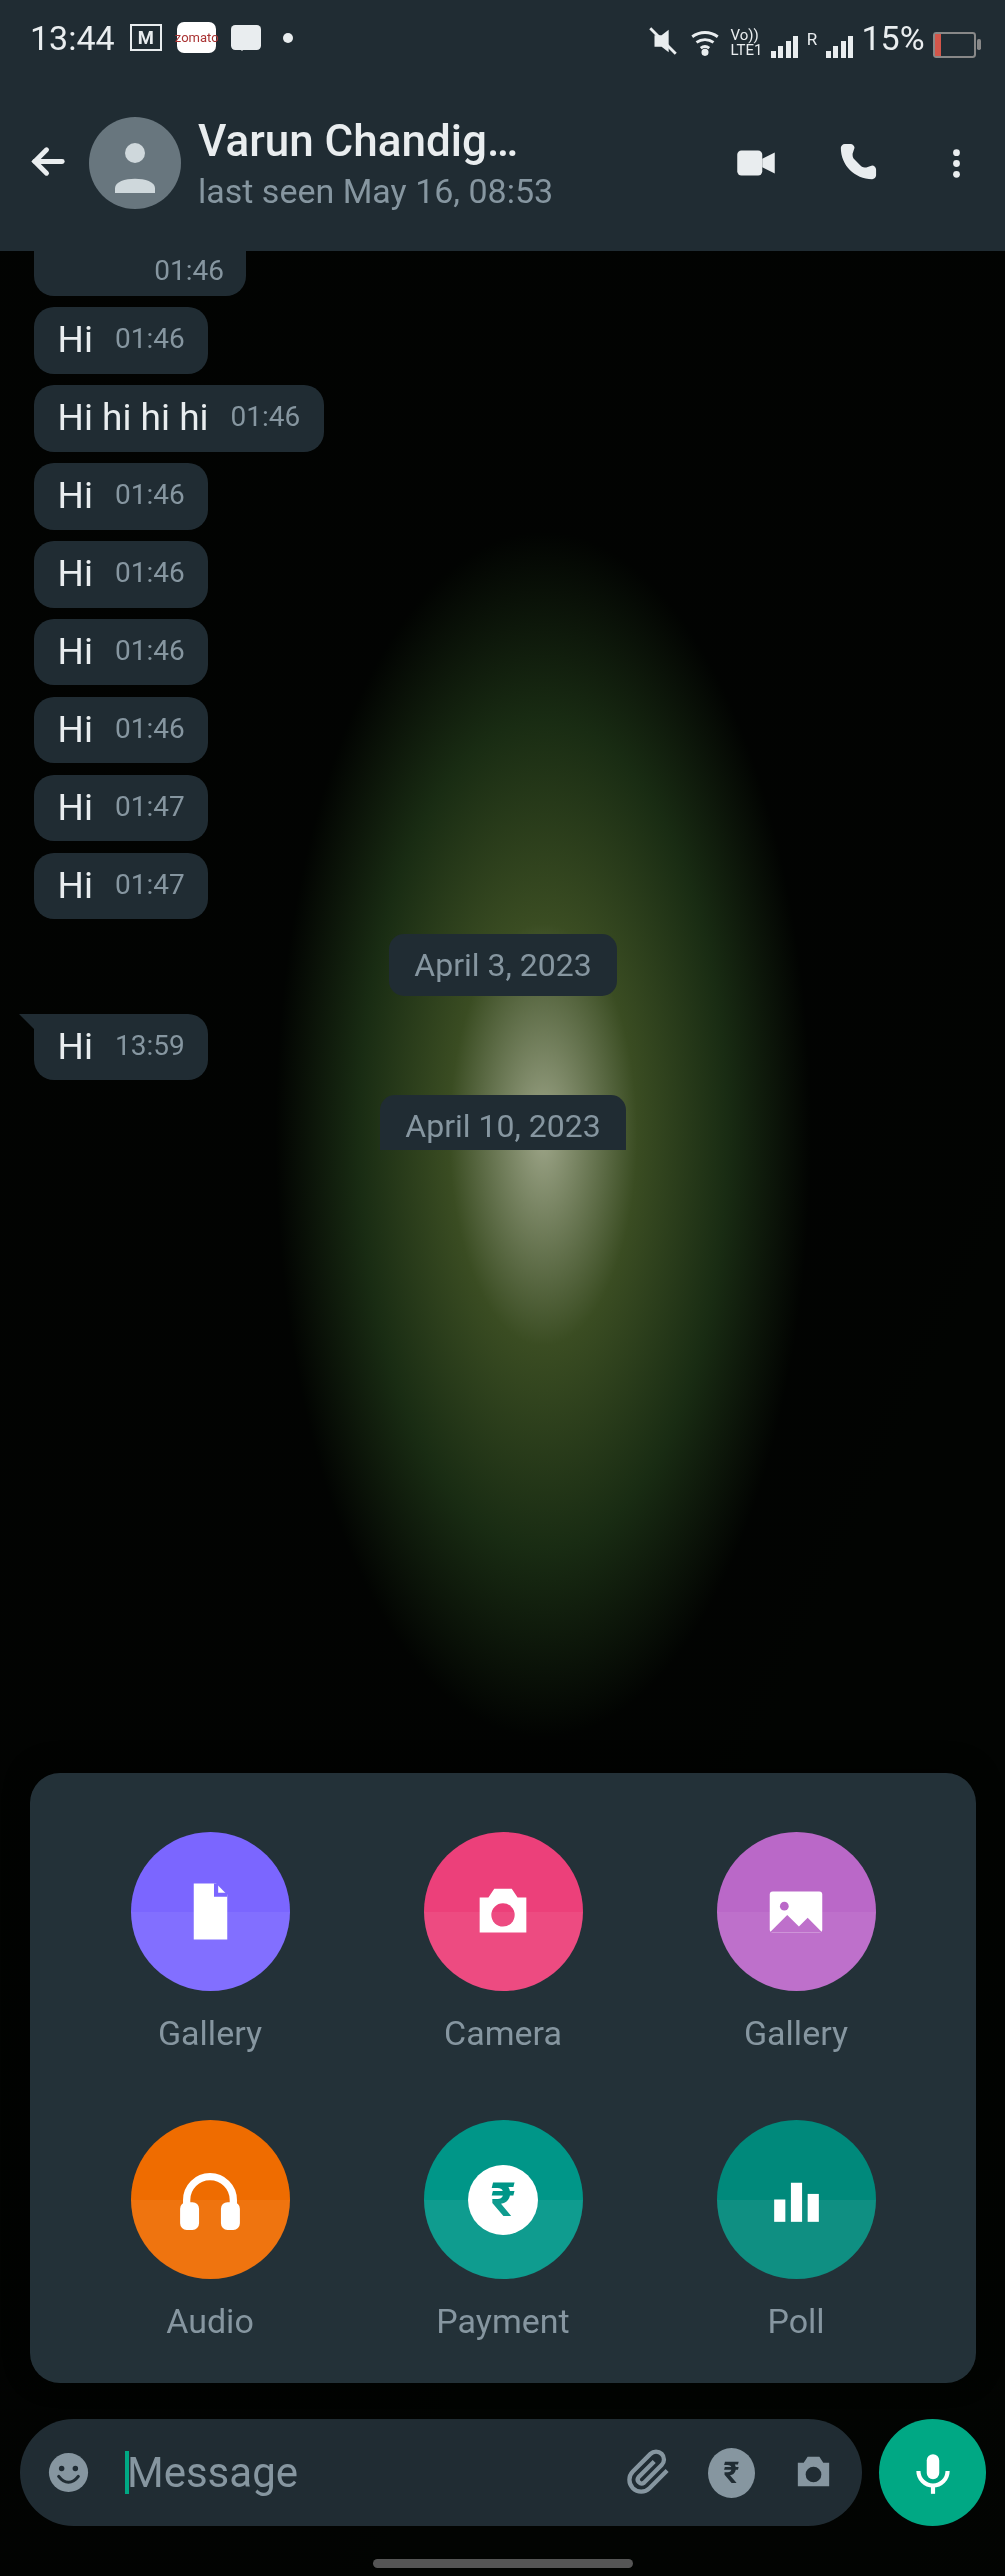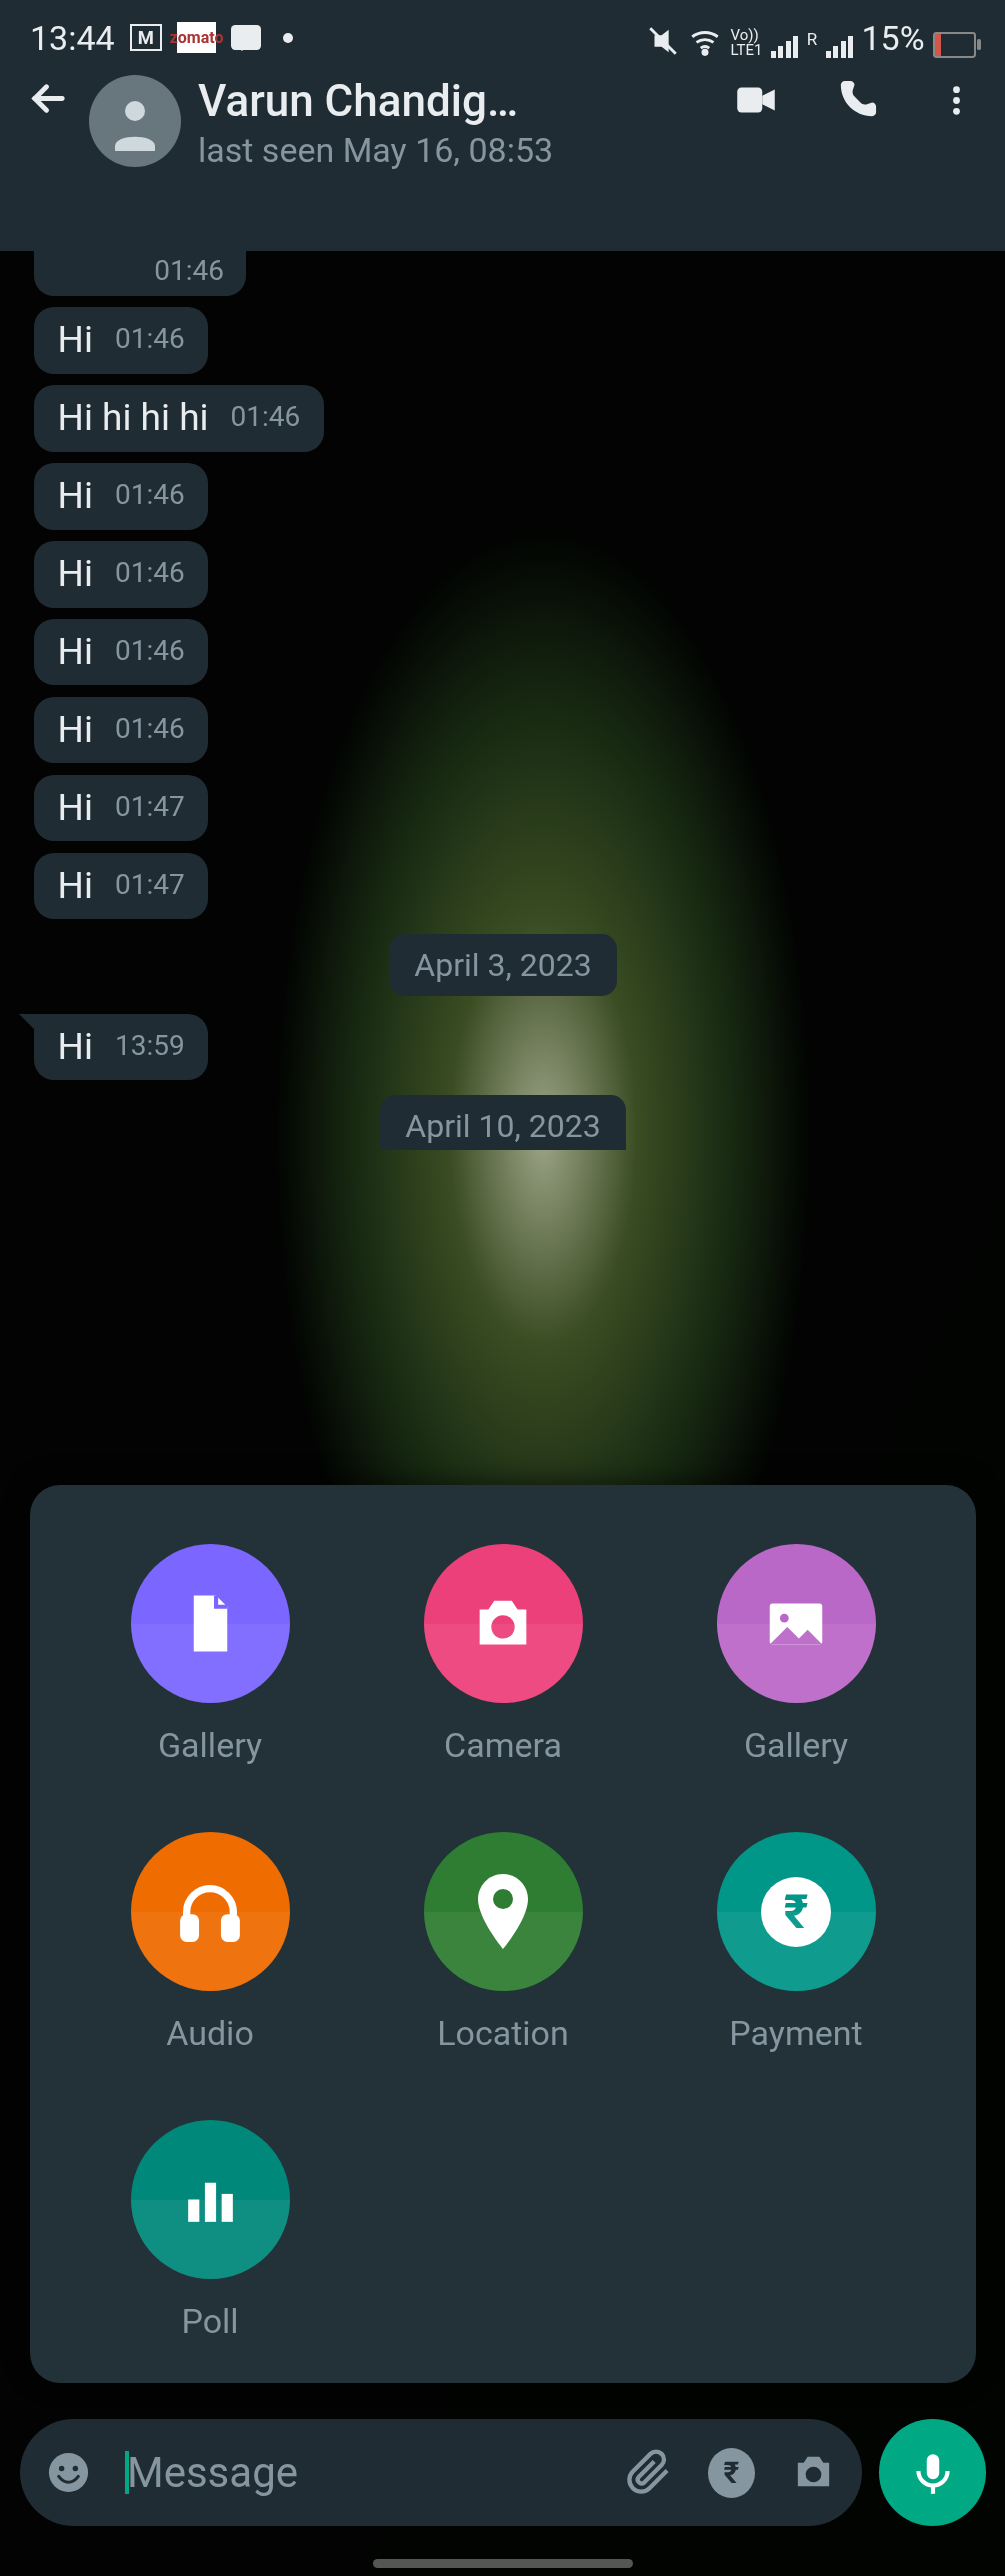--- a/index.html
+++ b/index.html
@@ -27,37 +27,37 @@
     align-items: center;
     justify-content: space-between;
     padding: 0 30px;
     font-size: 34px;
     color: #e9edef;
   }
   .sb-left { display:flex; align-items:center; gap: 15px; }
   .sb-right { display:flex; align-items:flex-end; gap: 8.4px; }
   .sb-icon { display:inline-flex; align-items:center; }
   .sb-m { border:2.5px solid #e9edef; width:28.5px; height:23.5px; display:flex;align-items:center;justify-content:center;font-size:18.4px;font-weight:700;}
-  .sb-sq { background:#fff; color:#a33; font-size:16px; font-weight:700; padding:3.4px 2.5px; border-radius:0; line-height:1; height:23.5px; width:34px; display:flex;align-items:center;justify-content:center;}
+  .sb-sq { background:#fff; color:#a33; font-size:13px; font-weight:400; padding:3.4px 2.5px; border-radius:7px; line-height:1; height:23.5px; width:34px; display:flex;align-items:center;justify-content:center;}
   .sb-bubble { width:30px; height:25px; background:#e9edef; border-radius:4.2px; position:relative; }
   .sb-bubble::after{content:"";position:absolute;bottom:-6.7px;left:5px;border:6.7px solid transparent;border-top-color:#e9edef;}
   .sb-dot { width:10px;height:10px;background:#e9edef;border-radius:50%; margin-left:6.7px;}
   .battery { width:39px;height:22px;border:2.5px solid #888;border-radius:3.4px;position:relative;display:flex;align-items:center; }
   .battery::after{content:"";position:absolute;right:-6.7px;top:5px;width:4.2px;height:11.7px;background:#888;border-radius:1.7px;}
   .battery-fill{height:100%; background:#d3564a;}
   .lte { font-size:15px; line-height:1; text-align:left; }
   .sig { display:inline-flex; align-items:flex-end; gap:2.5px; height:23.5px; }
   .sig span{width:5px;background:#e9edef;}
 
   
   .appbar {
     height: 176px;
     background:#202c33;
     display:flex;
-    align-items:flex-start;
+    align-items:center;
     padding: 0 25px;
     gap: 17px;
   }
   .back-btn { color:#e9edef; }
   .avatar { width:92px;height:92px;border-radius:50%;background:#68767e; display:flex;align-items:center;justify-content:center; }
   .avatar svg{width:60px;height:60px; fill:#cfd8dc;}
   .header-text { flex:1; min-width:0; }
   .contact-name{font-size:44px;font-weight:500;color:#e9edef;white-space:nowrap;overflow:hidden;text-overflow:ellipsis;}
   .last-seen{font-size:34px;color:#8696a0;margin-top:3.4px;}
   .appbar-actions{display:flex;align-items:center;gap:50px; margin-left:8.4px;}
@@ -400,29 +400,20 @@
           <div class="attach-circle c-aud">
             <svg width="70" height="70" viewBox="0 0 24 24" fill="none" stroke="#fff" stroke-width="2.5">
                 <path d="M4 14v-2a8 8 0 0116 0v2"></path>
                 <rect x="3" y="14" width="4" height="7" rx="1" fill="#fff"></rect>
                 <rect x="17" y="14" width="4" height="7" rx="1" fill="#fff"></rect>
               </svg>
           </div>
           <div class="attach-label">Audio</div>
         </div>
         <div class="attach-item">
-          <div class="attach-circle c-loc">
-            <svg width="62" height="75" viewBox="0 0 24 30" fill="#fff">
-                <path d="M12 0C6 0 2 5 2 10c0 8 10 20 10 20s10-12 10-20C22 5 18 0 12 0z"></path>
-                <circle cx="12" cy="10" r="4" fill="#2e7d32"></circle>
-              </svg>
-          </div>
-          <div class="attach-label">Location</div>
-        </div>
-        <div class="attach-item">
           <div class="attach-circle c-pay">
             <div style="width:70px;height:70px;border-radius:50%;background:#fff;display:flex;align-items:center;justify-content:center;color:#009688;font-size:47px;font-weight:700;">₹</div>
           </div>
           <div class="attach-label">Payment</div>
         </div>
         <div class="attach-item">
           <div class="attach-circle c-poll">
             <svg width="67" height="67" viewBox="0 0 24 24" fill="#fff">
                 <rect x="4" y="12" width="4" height="8"></rect>
                 <rect x="10" y="6" width="4" height="14"></rect>

